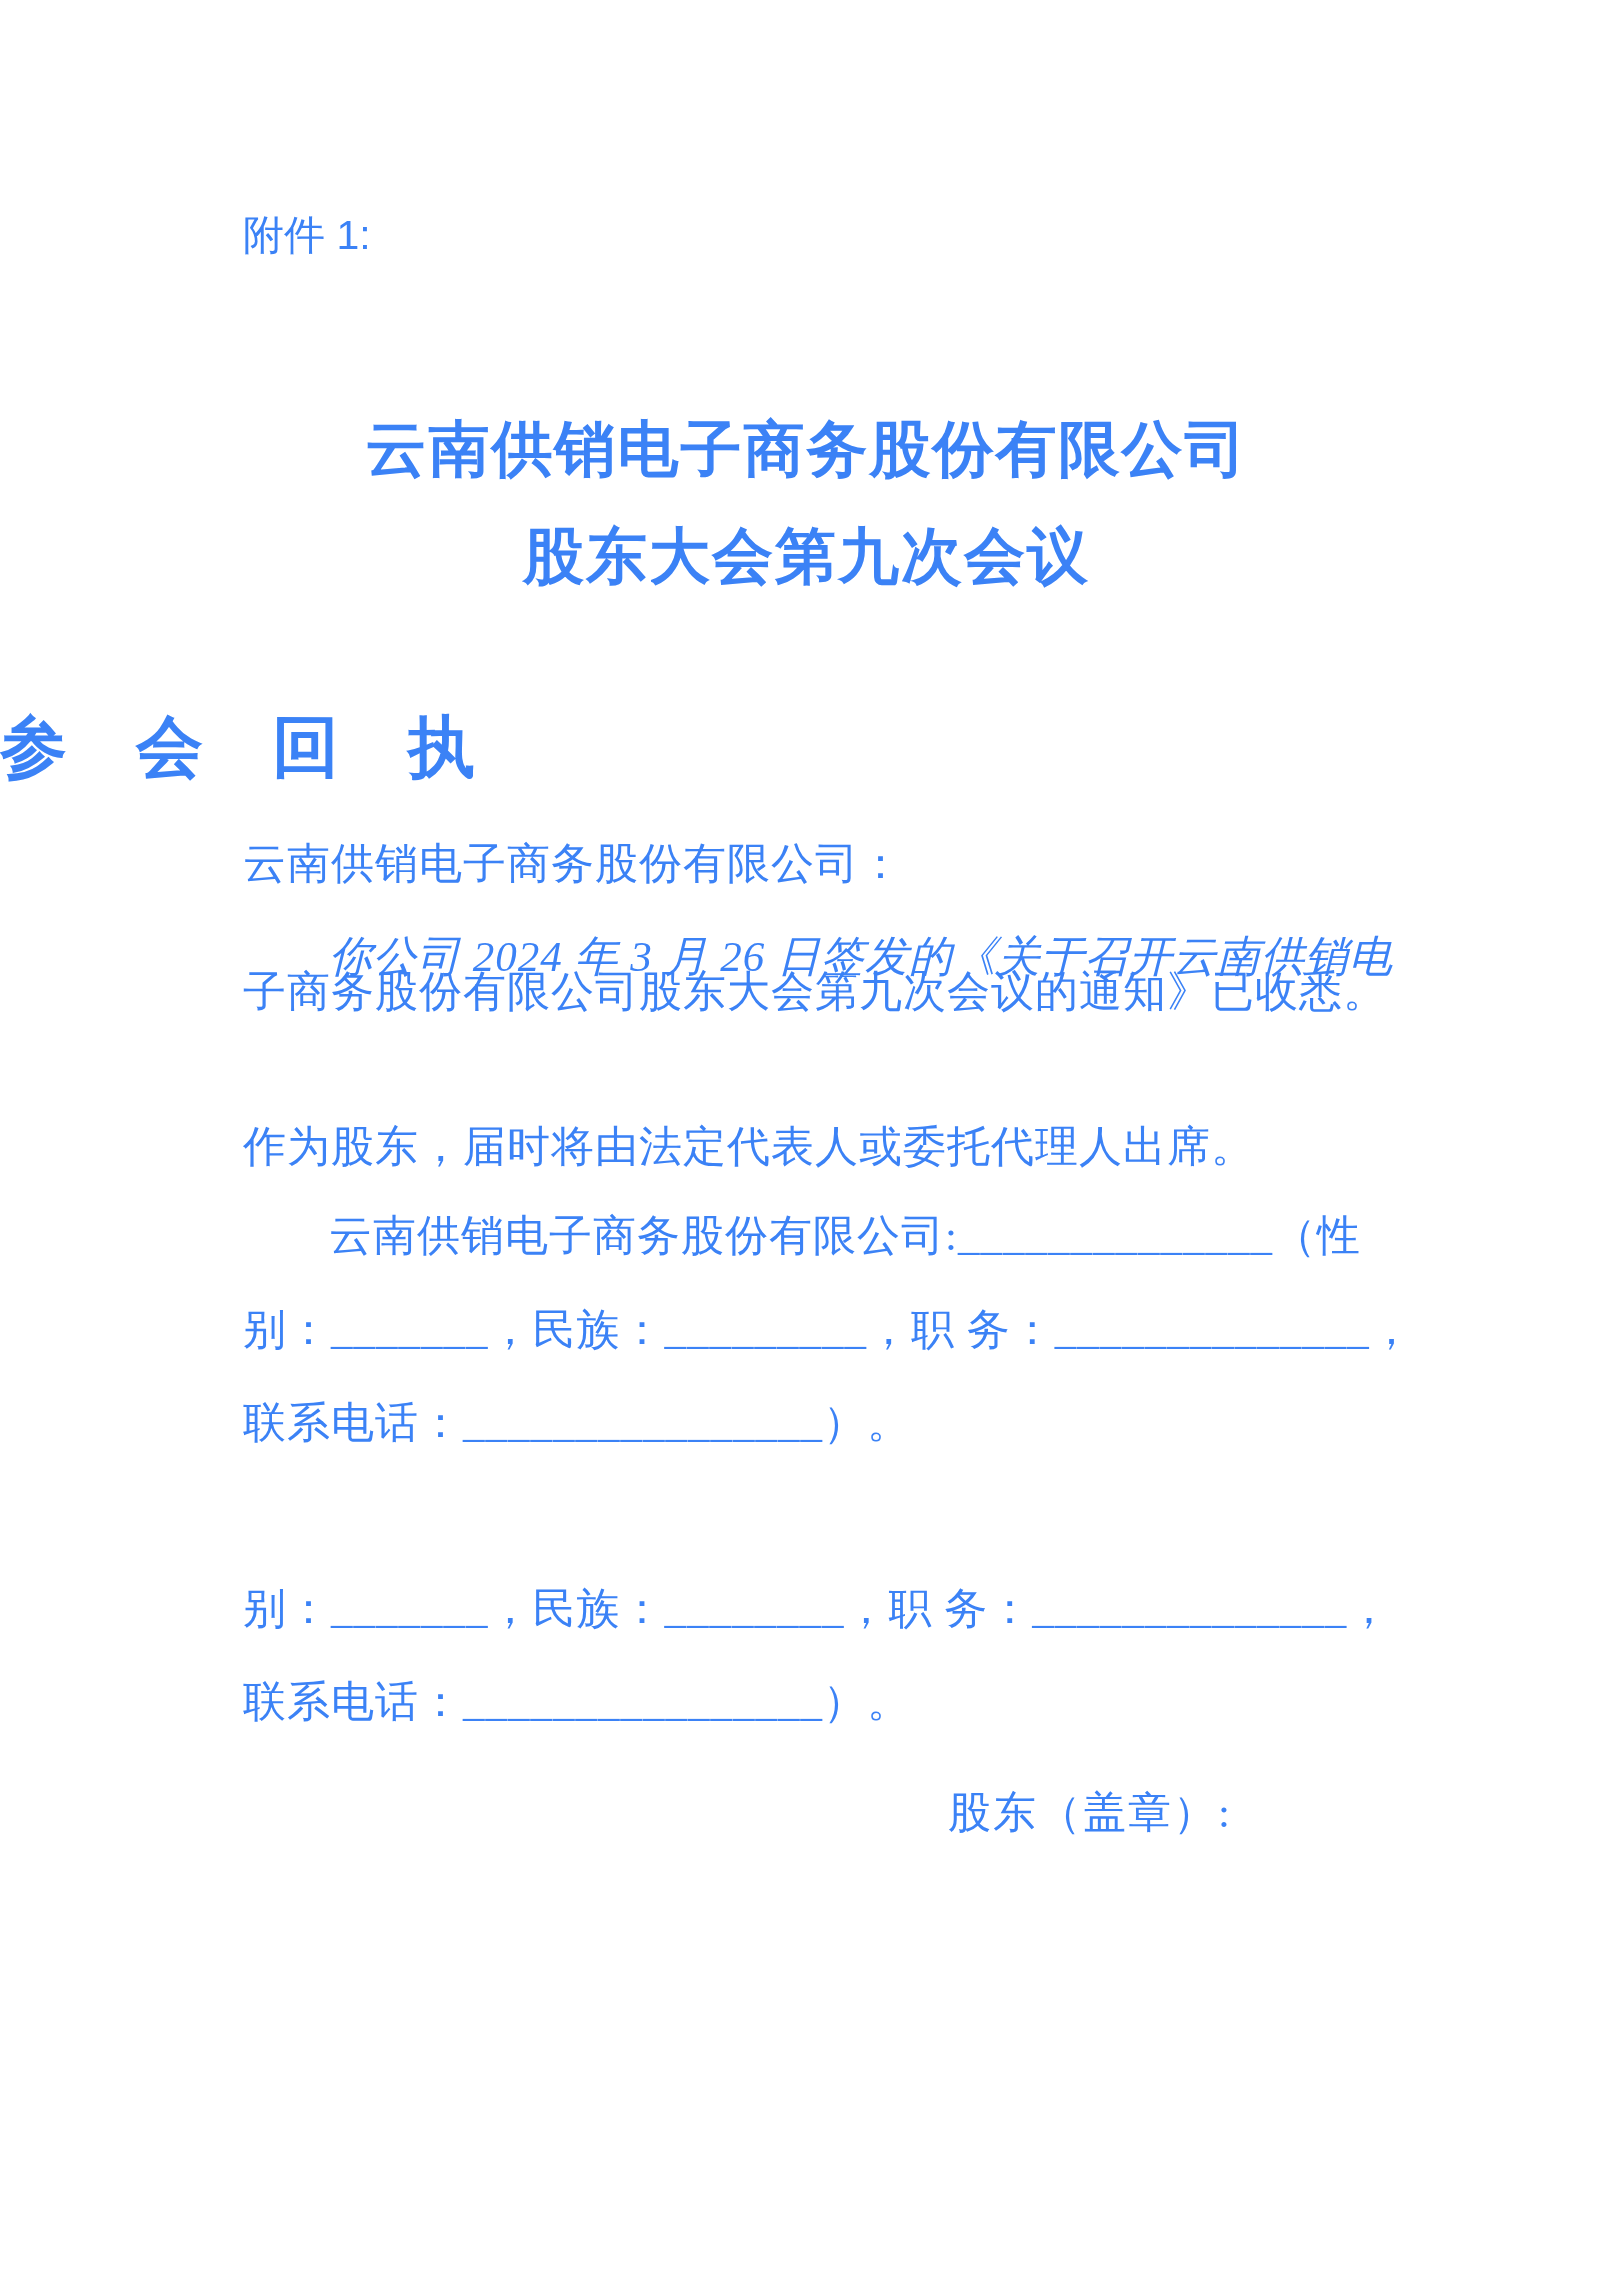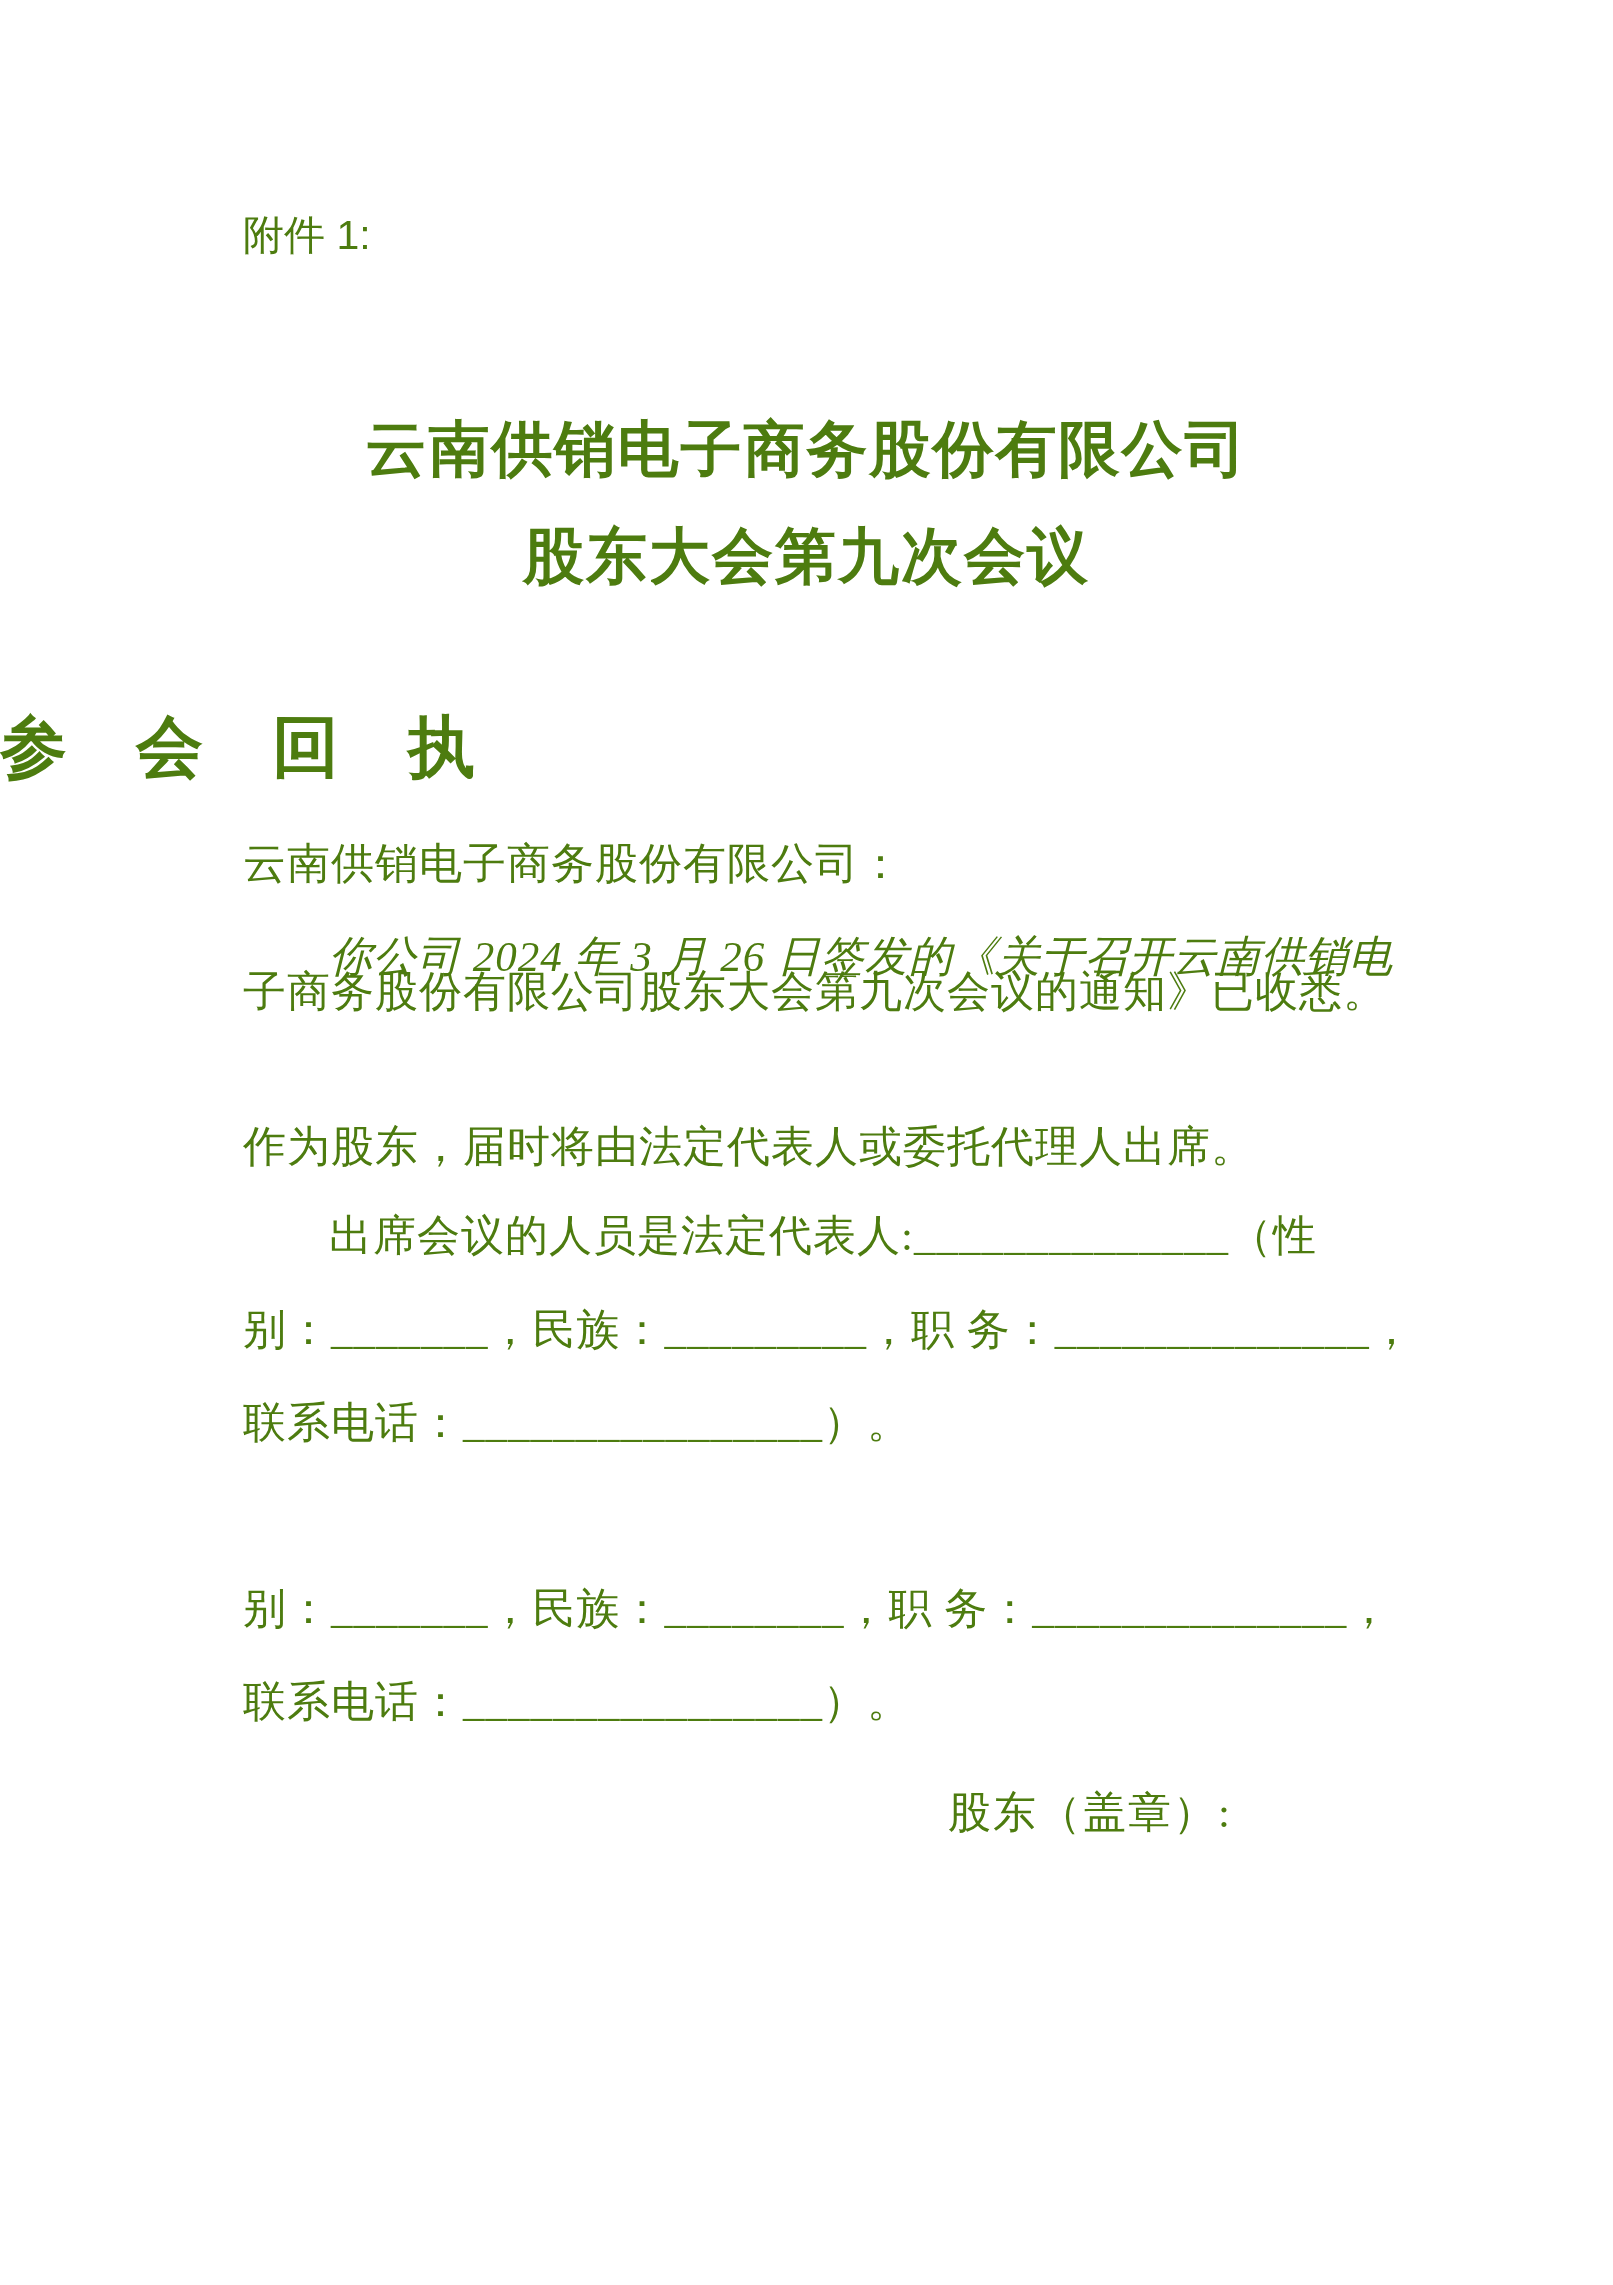--- a/index.html
+++ b/index.html
@@ -5,21 +5,21 @@
     html, body {
       margin: 0;
       padding: 0;
       background: #ffffff;
     }
     .page {
       position: relative;
       width: 1613px;
       height: 1890px;
       background: #ffffff;
-      color: #4d7c0f;
+      color: #3b82f6;
       font-family: "Liberation Serif", "DejaVu Serif", serif;
       overflow: hidden;
     }
     .attachment-label {
       position: absolute;
       left: 243px;
       top: 208px;
       font-size: 41px;
       font-family: "Liberation Sans", "DejaVu Sans", sans-serif;
       font-weight: 500;
@@ -106,21 +106,21 @@
   <div class="doc-subtitle">参　会　回　执</div>
 
   <div class="body-line t0">云南供销电子商务股份有限公司：</div>
 
   <div class="body-line t1 indent">你公司 2024 年 3 月 26 日签发的《关于召开云南供销电</div>
 
   <div class="body-line t2">子商务股份有限公司股东大会第九次会议的通知》已收悉。</div>
 
   <div class="body-line t3">作为股东，届时将由法定代表人或委托代理人出席。</div>
 
-  <div class="body-line t4 indent">出席会议的人员是法定代表人:______________（性</div>
+  <div class="body-line t4 indent">云南供销电子商务股份有限公司:______________（性</div>
 
   <div class="body-line t5">别：_______，民族：_________，职 务：______________，</div>
 
   <div class="body-line t6">联系电话：________________）。</div>
 
 
   <div class="body-line t8">别：_______，民族：________，职 务：______________，</div>
 
   <div class="body-line t9">联系电话：________________）。</div>
 

